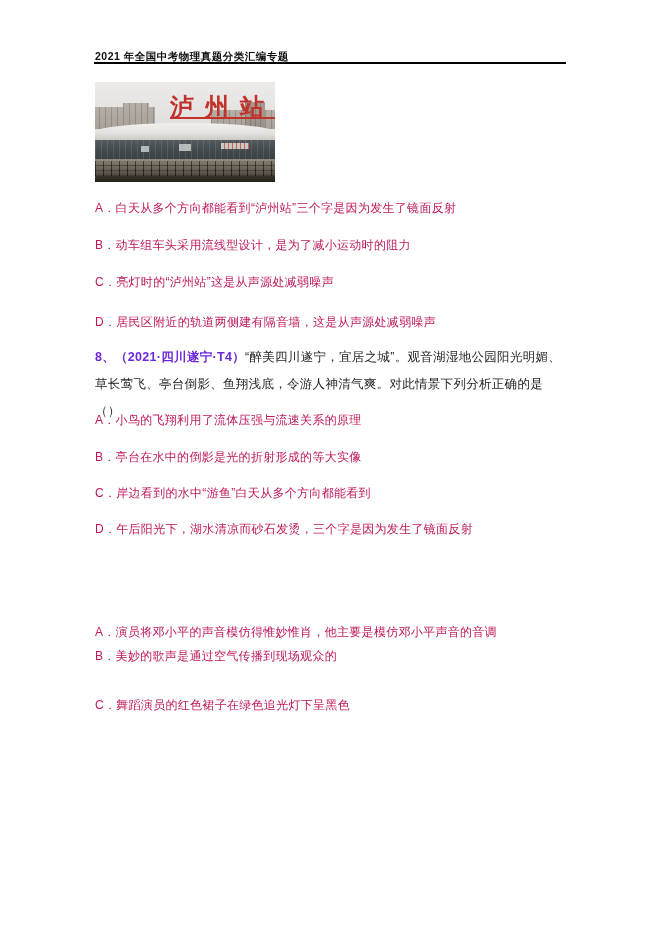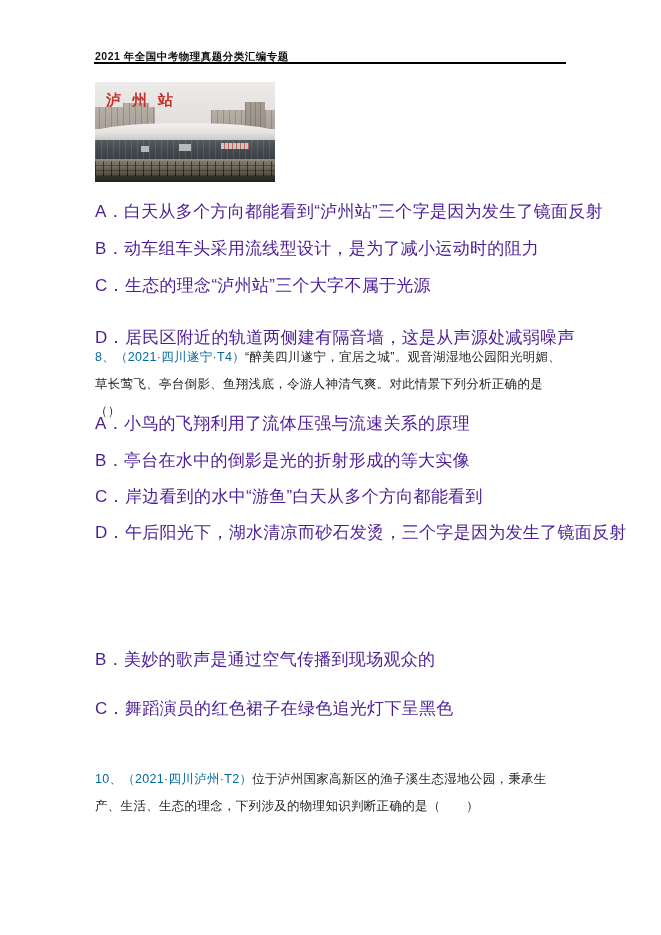--- a/index.html
+++ b/index.html
@@ -21,23 +21,24 @@
   .ph-bld { position:absolute; background:
       repeating-linear-gradient(90deg, rgba(90,82,74,0.25) 0 1px, rgba(255,255,255,0.08) 1px 6px),
       linear-gradient(#b0a89f,#a29a91); }
   .ph-bld-l { left:-2px; top:25px; width:62px; height:22px; }
   .ph-bld-ml { left:28px; top:21px; width:26px; height:26px; }
   .ph-bld-r { right:-2px; top:28px; width:66px; height:19px; }
   .ph-tower { position:absolute; right:10px; top:20px; width:20px; height:27px; background:
       repeating-linear-gradient(90deg, rgba(80,72,64,0.3) 0 1px, transparent 1px 5px),
       linear-gradient(#a59d94,#99918a); }
   .ph-sign {
-    position:absolute; top:9px; left:0; right:0; text-align:left;
-    font-size:15px; font-weight:700; color:#c2312a; letter-spacing:11px; text-indent:11px;
+    position:absolute; top:9px; left:0; right:0; text-align:right;
+    font-size:24px; font-weight:700; color:#c2312a; letter-spacing:11px; text-indent:11px;
     white-space:nowrap;
+    text-decoration:underline;
   }
   .ph-roof {
     position:absolute; left:-6px; right:-6px; top:41px; height:17px;
     background:linear-gradient(#f2f1ef 0%, #e3e1de 60%, #cbc9c6 100%);
     border-radius:50% 50% 0 0 / 11px 11px 0 0;
     border-bottom:1px solid #9a9894;
   }
   .ph-facade {
     position:absolute; left:0; right:0; top:58px; height:19px;
     background:
@@ -58,28 +59,28 @@
     background:
       repeating-linear-gradient(90deg, rgba(18,15,11,0.55) 0 1px, rgba(150,142,128,0.22) 1px 8px),
       repeating-linear-gradient(0deg, rgba(18,15,11,0.5) 0 1px, transparent 1px 5px),
       linear-gradient(#7b7468 0%, #565047 60%, #3a352d 100%);
   }
   .ph-truss-dark { position:absolute; left:0; right:0; top:94px; height:6px;
       background:linear-gradient(#35312a,#262319); }
 
   
   .opt {
-    position:absolute; left:95px; width:520px; font-size:17px; color:#4c1d95;
+    position:absolute; left:95px; width:520px; font-size:12px; color:#be185d;
     letter-spacing:0.3px; white-space:nowrap;
   }
   .para {
     position:absolute; left:95px; width:472px; font-size:12.5px; color:#1e1e1e;
     line-height:27px; letter-spacing:0.3px;
   }
-  .prefix { color:#0369a1; font-weight:400; }
+  .prefix { color:#6d28d9; font-weight:700; }
 </style>
 </head>
 <body>
 
 <div class="page">
 
   <div class="doc-title">2021 年全国中考物理真题分类汇编专题</div>
   <div class="rule"></div>
 
   <div class="photo">
@@ -94,27 +95,27 @@
     <div class="ph-facade-patch ph-patch-1"></div>
     <div class="ph-facade-patch ph-patch-2"></div>
     <div class="ph-facade-sign"></div>
     <div class="ph-truss-chord"></div>
     <div class="ph-truss"></div>
     <div class="ph-truss-dark"></div>
   </div>
 
   <div class="opt" style="top:200px">A．白天从多个方向都能看到“泸州站”三个字是因为发生了镜面反射</div>
   <div class="opt" style="top:237px">B．动车组车头采用流线型设计，是为了减小运动时的阻力</div>
-  <div class="opt" style="top:274px">C．生态的理念“泸州站”三个大字不属于光源</div>
-  <div class="opt" style="top:326px">D．居民区附近的轨道两侧建有隔音墙，这是从声源处减弱噪声</div>
+  <div class="opt" style="top:274px">C．亮灯时的“泸州站”这是从声源处减弱噪声</div>
+  <div class="opt" style="top:314px">D．居民区附近的轨道两侧建有隔音墙，这是从声源处减弱噪声</div>
 
   <div class="para" style="top:344px"><span class="prefix">8、（2021·四川遂宁·T4）</span><span>“醉美四川遂宁，宜居之城”。观音湖湿地公园阳光明媚、草长莺飞、亭台倒影、鱼翔浅底，令游人神清气爽。对此情景下列分析正确的是（）</span></div>
   <div class="opt" style="top:449px">B．亭台在水中的倒影是光的折射形成的等大实像</div>
   <div class="opt" style="top:412px">A．小鸟的飞翔利用了流体压强与流速关系的原理</div>
   <div class="opt" style="top:485px">C．岸边看到的水中“游鱼”白天从多个方向都能看到</div>
   <div class="opt" style="top:521px">D．午后阳光下，湖水清凉而砂石发烫，三个字是因为发生了镜面反射</div>
 
+  <div class="opt" style="top:624px">A．演员将邓小平的声音模仿得惟妙惟肖，他主要是模仿邓小平声音的音调</div>
   <div class="opt" style="top:648px">B．美妙的歌声是通过空气传播到现场观众的</div>
   <div class="opt" style="top:697px">C．舞蹈演员的红色裙子在绿色追光灯下呈黑色</div>
 
-  <div class="para" style="top:766px"><span class="prefix">10、（2021·四川泸州·T2）</span><span>位于泸州国家高新区的渔子溪生态湿地公园，秉承生产、生活、生态的理念，下列涉及的物理知识判断正确的是（　　）</span> </div>
 
 </div>
 
 </body></html>

